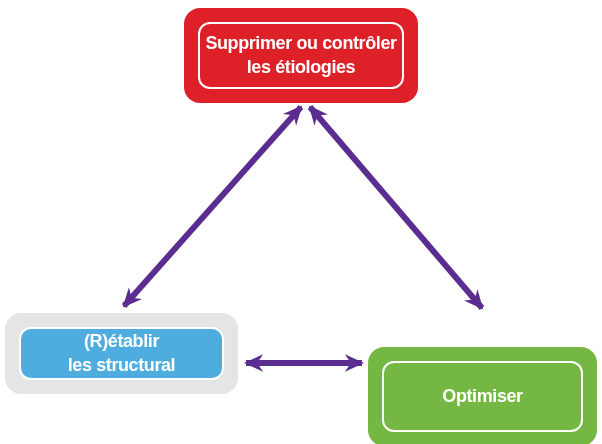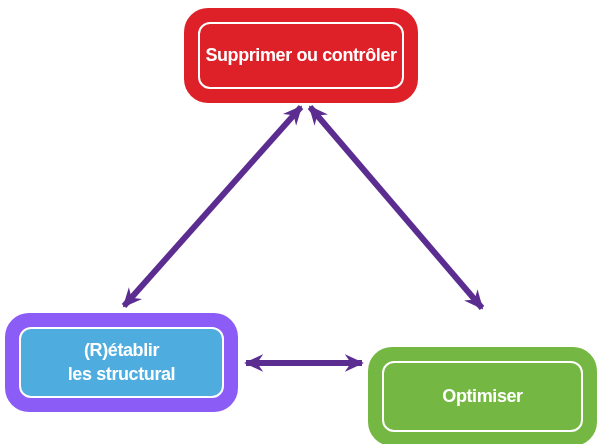--- a/index.html
+++ b/index.html
@@ -19,21 +19,21 @@
     position: absolute;
     left: 0;
     top: 0;
     width: 602px;
     height: 444px;
     pointer-events: none;
   }
   .node {
     position: absolute;
     box-sizing: border-box;
-    border-radius: 24px;
+    border-radius: 16px;
     padding: 14px;
   }
   .node-inner {
     box-sizing: border-box;
     width: 100%;
     height: 100%;
     border: 2.5px solid #ffffff;
     border-radius: 12px;
     display: flex;
     flex-direction: column;
@@ -41,21 +41,21 @@
     justify-content: center;
     color: #ffffff;
     font-weight: 700;
     font-size: 18px;
     line-height: 1.28;
     text-align: center;
     letter-spacing: -0.4px;
   }
   .node-etiologies { left: 184px; top: 8px;   width: 234px; height: 95px; background: #de2128; }
   .node-etiologies .node-inner { background: #de2128; }
-  .node-fonctions  { left: 5px;   top: 313px; width: 233px; height: 99px; background: #8b5cf6; }
+  .node-fonctions  { left: 5px;   top: 313px; width: 233px; height: 81px; background: #e5e5e5; }
   .node-fonctions .node-inner  { background: #4facdf; }
   .node-structural { left: 368px; top: 313px; width: 229px; height: 99px; background: #74b843; margin-top: 34px; }
   .node-structural .node-inner { background: #74b843; }
 </style>
 </head>
 <body>
 
 <div class="canvas">
 
   <svg class="arrow-layer" width="602" height="444" viewBox="0 0 602 444" xmlns="http://www.w3.org/2000/svg">
@@ -65,20 +65,21 @@
       </marker>
     </defs>
     <line x1="301" y1="107" x2="124" y2="306" stroke="#5c2d91" stroke-width="6" marker-start="url(#ah)" marker-end="url(#ah)"></line>
     <line x1="310" y1="107" x2="482" y2="308" stroke="#5c2d91" stroke-width="6" marker-start="url(#ah)" marker-end="url(#ah)"></line>
     <line x1="246" y1="363" x2="362" y2="363" stroke="#5c2d91" stroke-width="6" marker-start="url(#ah)" marker-end="url(#ah)"></line>
   </svg>
 
   <div class="node node-etiologies">
     <div class="node-inner">
       <span>Supprimer ou contrôler</span>
+      <span>les étiologies</span>
     </div>
   </div>
 
   <div class="node node-fonctions">
     <div class="node-inner">
       <span>(R)établir</span>
       <span>les structural</span>
     </div>
   </div>
 

